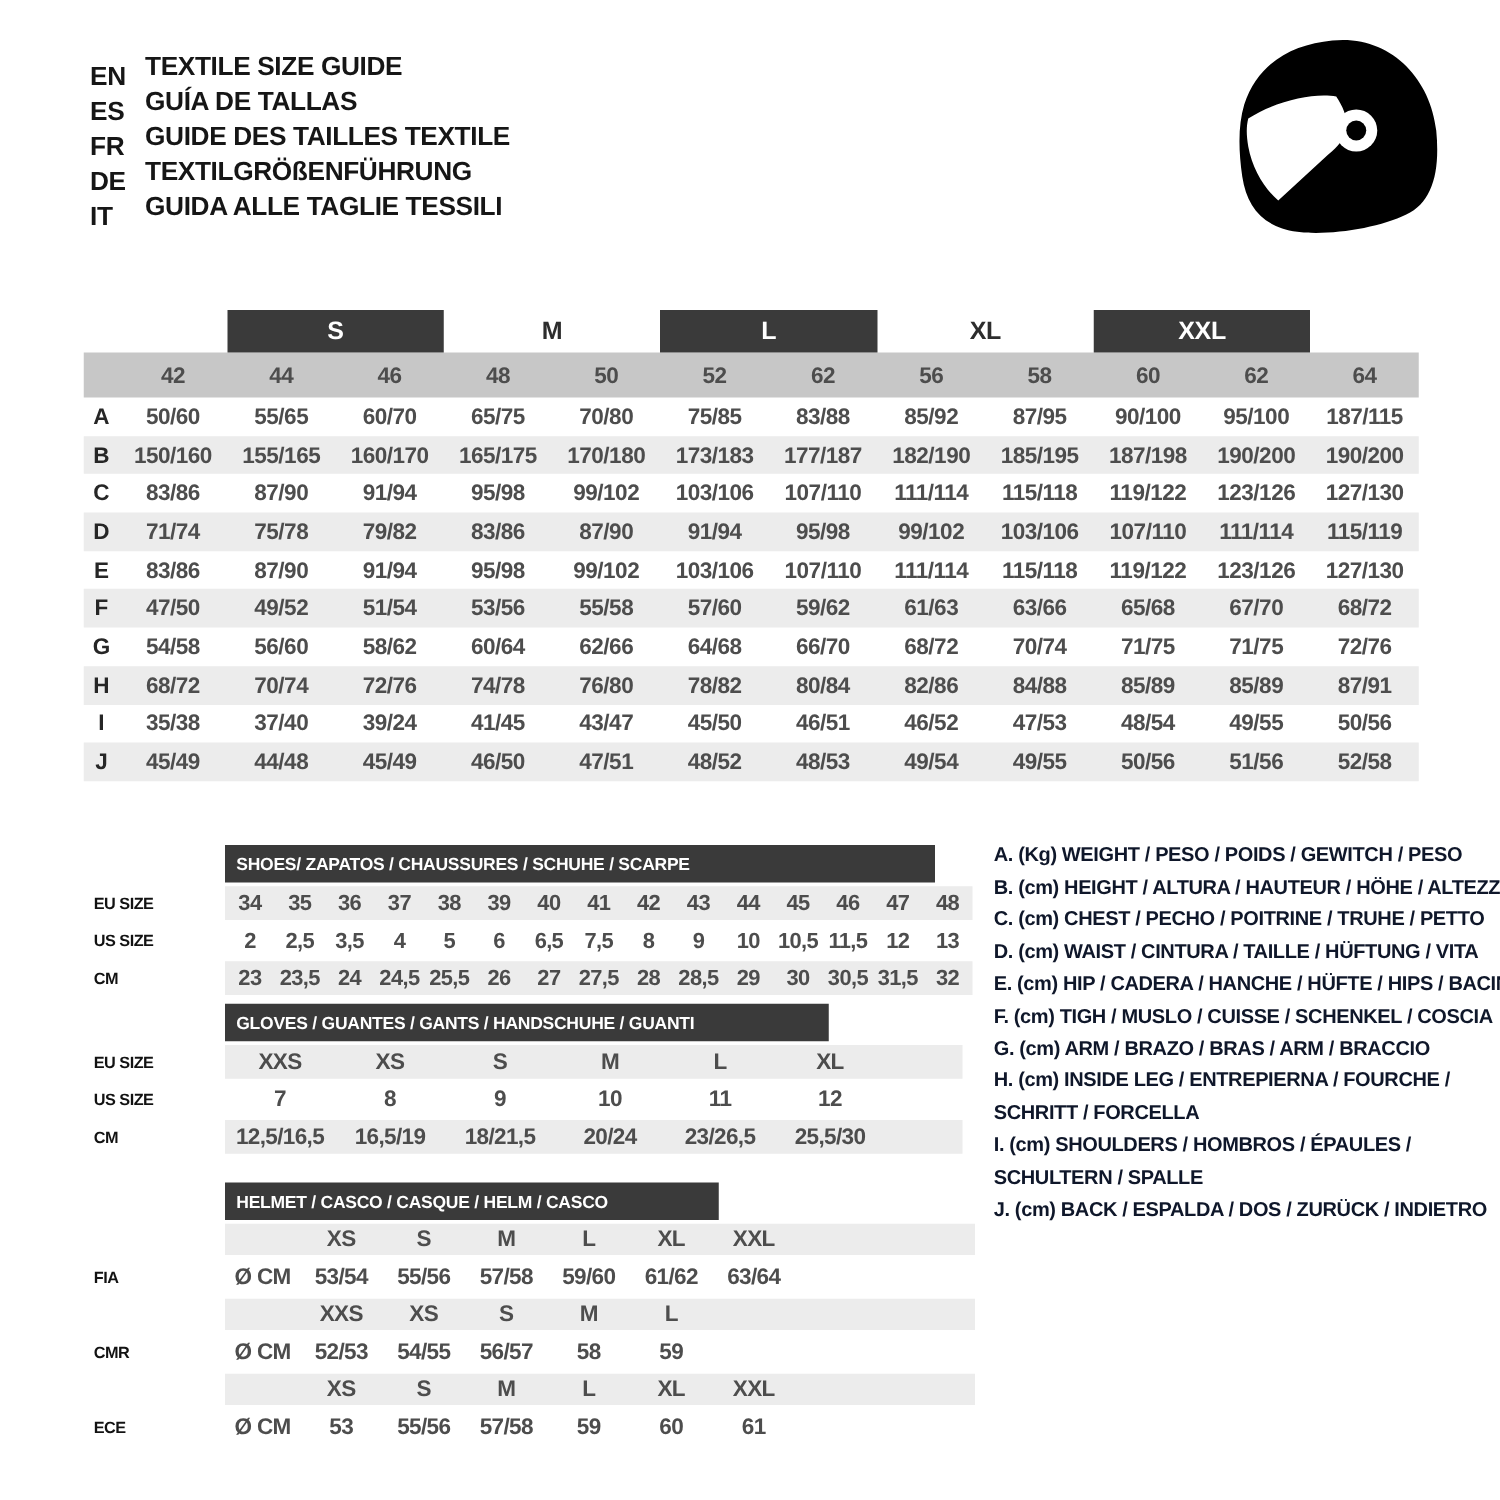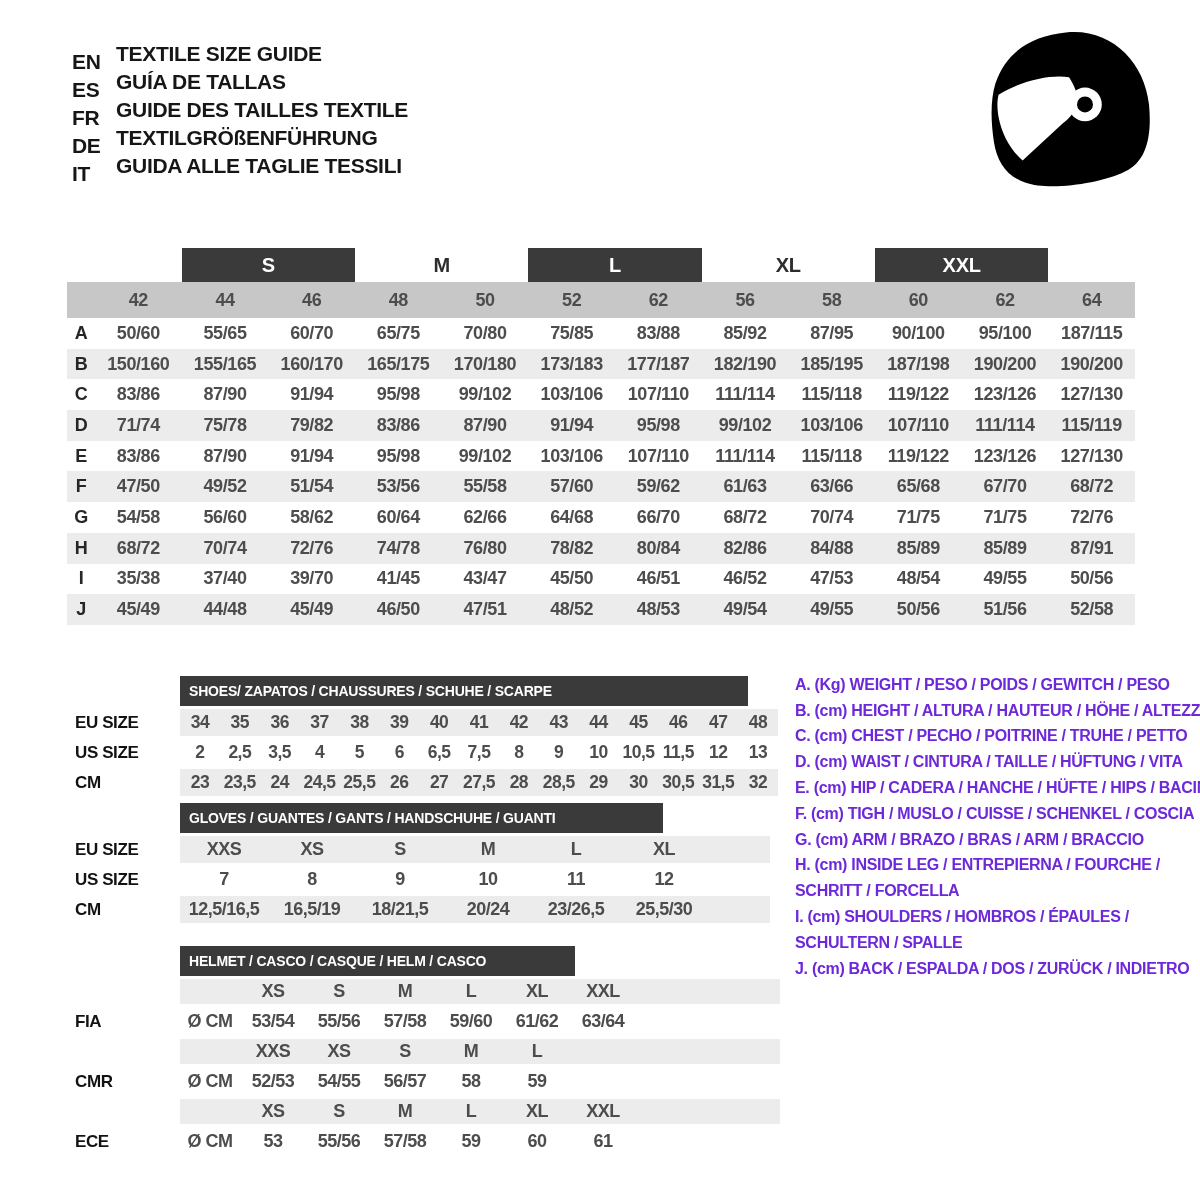--- a/index.html
+++ b/index.html
@@ -36,21 +36,21 @@
   .t-letter{color:#262626;}
 
   
   .section{position:absolute;left:75px;}
   .sec-title{
     margin-left:105px;height:30px;background:var(--dark);color:#fff;
     display:flex;align-items:center;padding-left:9px;box-sizing:border-box;
     font-size:14px;letter-spacing:-0.2px;white-space:nowrap;
   }
   .sec-row{display:flex;margin-top:3px;height:27px;}
-  .sec-label{width:105px;display:flex;align-items:center;font-size:17px;color:#121212;letter-spacing:-0.4px;}
+  .sec-label{width:105px;display:flex;align-items:center;font-size:13px;color:#121212;letter-spacing:-0.4px;}
   .sec-values{position:relative;height:100%;}
   .sec-values.stripe{background:var(--stripe);}
   .val-grid{display:grid;height:100%;}
   .sec-cell{display:flex;align-items:center;justify-content:center;font-size:17.5px;color:var(--num);letter-spacing:-0.5px;white-space:nowrap;}
 
   .shoes{top:676px;}
   .shoes .sec-title{width:568px;}
   .shoes .sec-values{width:598px;}
   .shoes .val-grid{width:598px;grid-template-columns:repeat(15,1fr);}
 
@@ -62,21 +62,21 @@
 
   .helmet{top:946px;}
   .helmet .sec-title{width:395px;}
   .helmet .sec-values{width:600px;}
   .helmet .val-grid{width:456px;grid-template-columns:60px repeat(6,66px);}
   .helmet .sec-row.size-row{height:25px;}
   .helmet .sec-row.value-row{height:29px;}
   .helmet .sec-cell{font-size:18px;}
 
   
-  .legend{position:absolute;left:795px;top:672px;width:402px;font-size:16px;color:#6d28d9;letter-spacing:-0.3px;}
+  .legend{position:absolute;left:795px;top:672px;width:402px;font-size:16px;color:#0f172a;letter-spacing:-0.3px;}
   .legend-line{height:25.8px;display:flex;align-items:center;white-space:nowrap;}
 </style>
 </head>
 <body>
 
 <div class="languages">
     <div class="lang-row">
       <span class="lang-code">EN</span>
       <span class="lang-title">TEXTILE SIZE GUIDE</span>
     </div>
@@ -248,21 +248,21 @@
         <div class="t-cell">82/86</div>
         <div class="t-cell">84/88</div>
         <div class="t-cell">85/89</div>
         <div class="t-cell">85/89</div>
         <div class="t-cell">87/91</div>
       </div>
       <div class="t-row">
         <div class="t-cell t-letter">I</div>
         <div class="t-cell">35/38</div>
         <div class="t-cell">37/40</div>
-        <div class="t-cell">39/70</div>
+        <div class="t-cell">39/24</div>
         <div class="t-cell">41/45</div>
         <div class="t-cell">43/47</div>
         <div class="t-cell">45/50</div>
         <div class="t-cell">46/51</div>
         <div class="t-cell">46/52</div>
         <div class="t-cell">47/53</div>
         <div class="t-cell">48/54</div>
         <div class="t-cell">49/55</div>
         <div class="t-cell">50/56</div>
       </div>

